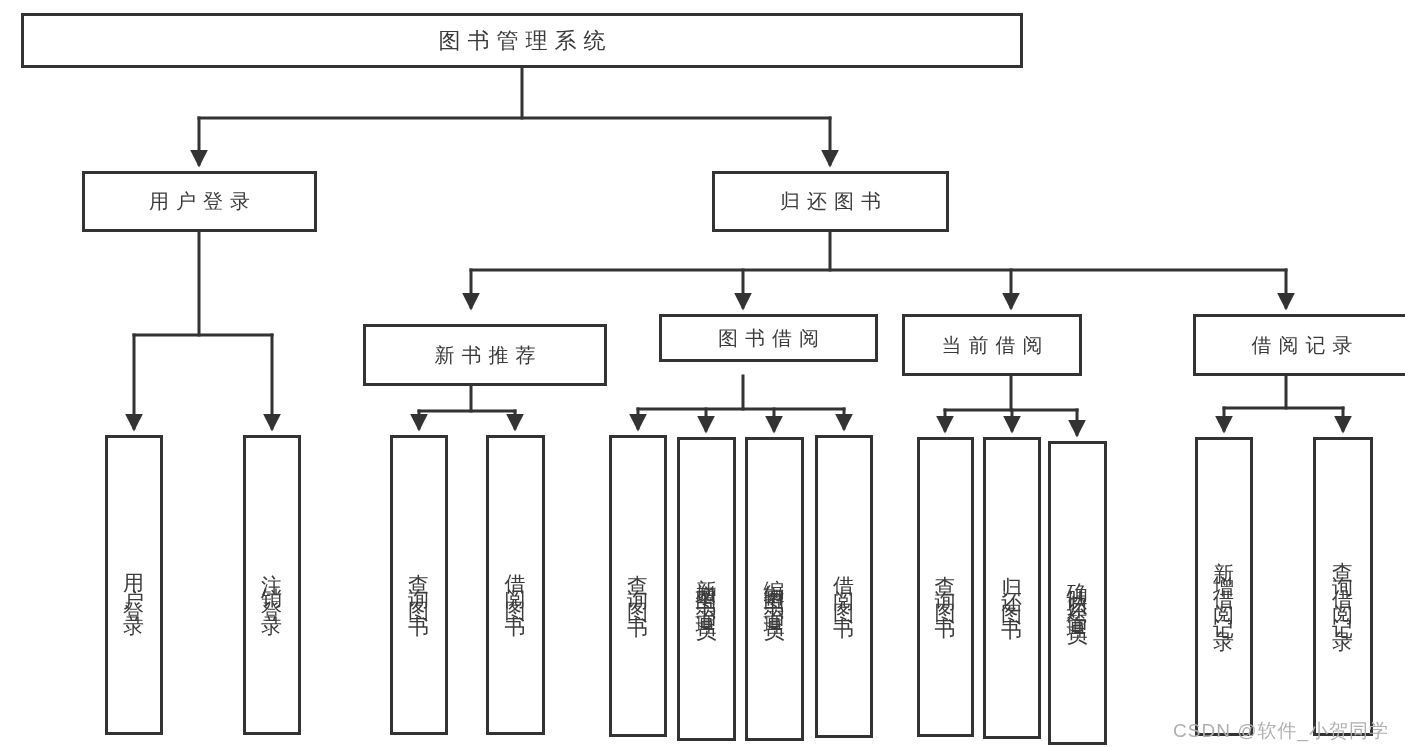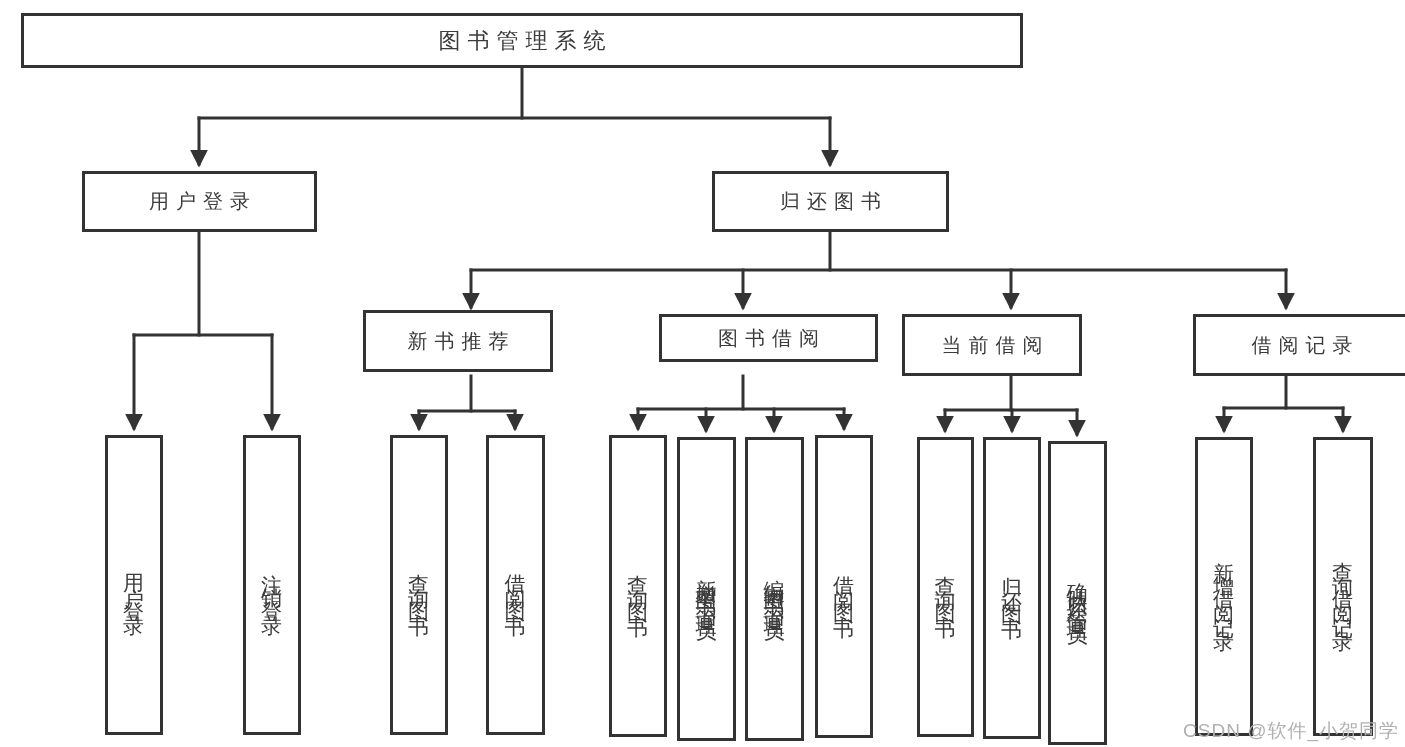--- a/index.html
+++ b/index.html
@@ -36,40 +36,40 @@
     writing-mode: vertical-rl;
     text-orientation: mixed;
     letter-spacing: 14px;
     line-height: 1;
   }
   .node.v .vtext.tight { letter-spacing: 6px; }
   
   #n-root   { left: 21px;  top: 13px;  width: 1002px; height: 55px; }
   #n-login  { left: 82px;  top: 171px; width: 235px;  height: 61px; }
   #n-mgmt   { left: 712px; top: 171px; width: 237px;  height: 61px; }
-  #n-nbr    { left: 363px; top: 310px; width: 190px;  height: 62px; }
+  #n-nbr    { left: 363px; top: 324px; width: 244px;  height: 62px; }
   #n-bb     { left: 659px; top: 314px; width: 219px;  height: 48px; }
   #n-cb     { left: 902px; top: 314px; width: 180px;  height: 62px; }
   #n-br     { left: 1177px;top: 314px; width: 218px;  height: 62px; margin-left: 16px; }
   #lf-a1 { left: 105px;  top: 435px; width: 58px; height: 300px; }
   #lf-a2 { left: 243px;  top: 435px; width: 58px; height: 300px; }
   #lf-b1 { left: 390px;  top: 435px; width: 58px; height: 300px; }
   #lf-b2 { left: 486px;  top: 435px; width: 59px; height: 300px; }
   #lf-c1 { left: 609px;  top: 435px; width: 58px; height: 302px; }
   #lf-c2 { left: 677px;  top: 437px; width: 59px; height: 304px; }
   #lf-c3 { left: 745px;  top: 437px; width: 59px; height: 304px; }
   #lf-c4 { left: 815px;  top: 435px; width: 58px; height: 303px; }
   #lf-d1 { left: 917px;  top: 437px; width: 57px; height: 300px; }
   #lf-d2 { left: 983px;  top: 437px; width: 58px; height: 302px; }
   #lf-d3 { left: 1048px; top: 441px; width: 59px; height: 304px; }
   #lf-e1 { left: 1195px; top: 437px; width: 58px; height: 299px; }
   #lf-e2 { left: 1313px; top: 437px; width: 60px; height: 299px; }
   .watermark {
     position: absolute;
-    right: 6px;
+    right: 16px;
     bottom: 3px;
     font-size: 19px;
     color: #b0b0b0;
     letter-spacing: 1px;
     white-space: nowrap;
     z-index: 5;
     text-align: center;
   }
 </style>
 </head>

